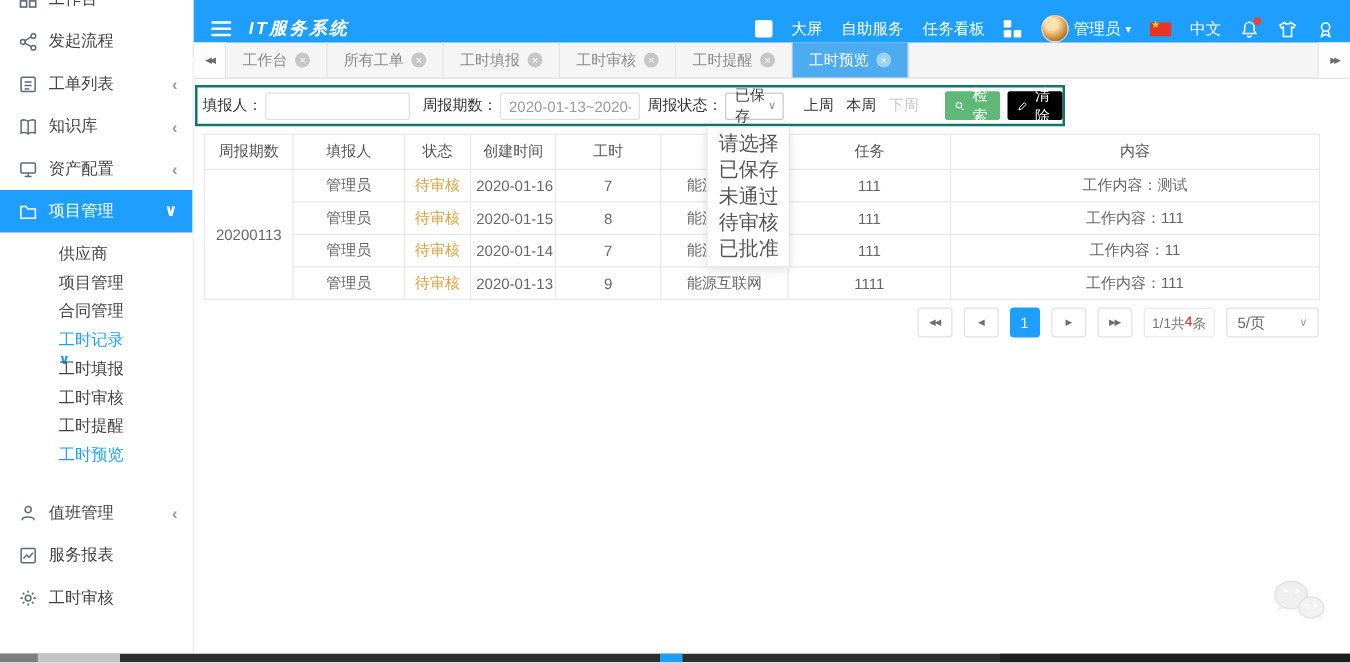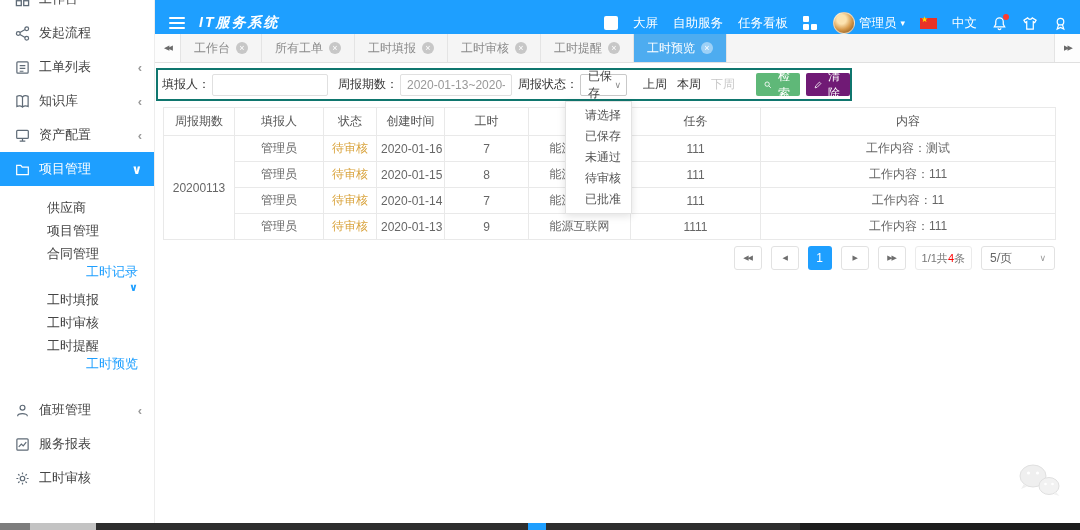--- a/index.html
+++ b/index.html
@@ -12,21 +12,21 @@
   .side-list { margin-top:-18px; }
   .side-item { height:34px; display:flex; align-items:center; padding:0 12px 0 14px; color:#444; font-size:13px; cursor:pointer; }
   .side-item .si-icon { width:16px; height:16px; margin-right:9px; display:inline-flex; align-items:center; justify-content:center; flex:none; }
   .side-item .si-icon svg { stroke:#5f6b77; }
   .side-item .si-label { flex:1; white-space:nowrap; }
   .side-item .si-arrow { color:#9a9a9a; font-size:13px; font-weight:bold; }
   .side-item.active { background:#1E9FFF; color:#fff; }
   .side-item.active .si-icon svg { stroke:#fff; }
   .side-item.active .si-arrow { color:#fff; }
   .sub-list { padding-top:8px; padding-bottom:2px; }
-  .sub-item { height:23px; display:flex; align-items:flex-end; padding:0 16px 0 47px; color:#444; font-size:13px; cursor:pointer; }
+  .sub-item { height:23px; display:flex; align-items:flex-start; padding:0 16px 0 47px; color:#444; font-size:13px; cursor:pointer; }
   .sub-item .si-label { flex:1; }
   .sub-item.blue { color:#1E9FFF;flex-direction:column; }
   .sub-item .si-arrow { color:#1E9FFF; font-size:11px; font-weight:bold; }
   .side-gap { height:13px; }
 
   
   .topbar { position:absolute; left:155px; top:0; right:0; height:46px; background:#1E9FFF; display:flex; align-items:center; color:#fff; z-index:6; }
   .hamburger { width:16px; margin:0 14px 0 14px; cursor:pointer; }
   .hamburger div { height:2px; background:#fff; margin:3px 0; border-radius:1px; }
   .app-title { font-size:14px; font-weight:bold; font-style:italic; letter-spacing:2px; }
@@ -64,33 +64,33 @@
   .f-input.period { width:112px; margin-left:2px; }
   .f-label.lbl2 { margin-left:10px; }
   .f-label.lbl3 { margin-left:6px; }
   .f-select { width:70px; height:22px; margin-left:2px; border:1px solid #c9c9c9; border-radius:2px; display:flex; align-items:center; padding:0 5px 0 7px; cursor:pointer; color:#444; }
   .f-select .sel-arrow { margin-left:auto; font-size:9px; color:#888; }
   .week-link { margin-left:10px; cursor:pointer; color:#333; white-space:nowrap; }
   .week-link.first { margin-left:16px; }
   .week-link.disabled { color:#c8c8c8; cursor:default; }
   .btn { height:23px; display:flex; align-items:center; gap:4px; padding:0 8px; border:none; border-radius:2px; color:#fff; font-size:12px; cursor:pointer; font-family:inherit; }
   .btn-green { background:#5FB878; margin-left:21px; }
-  .btn-blue { background:#701a75; margin-left:6px; }
+  .btn-blue { background:#000000; margin-left:6px; }
 
   
   table.grid { position:absolute; left:163px; top:107px; width:892px; border-collapse:collapse; table-layout:fixed; font-size:12px; color:#666; z-index:3; }
   table.grid th, table.grid td { border:1px solid #e9e9e9; text-align:center; font-weight:normal; padding:0 4px; overflow:hidden; white-space:nowrap; }
   table.grid th { height:28px; color:#555; }
   table.grid td { height:26px; }
   td.al, th.al { text-align:left; padding-left:8px; }
   .status-warn { color:#D9A33C; }
 
   
   .dd-panel { position:absolute; left:565px; top:101px; width:67px; background:#fff; border:1px solid #e3e3e3; box-shadow:0 2px 8px rgba(0,0,0,.12); z-index:20; padding:3px 0; }
-  .dd-item { height:21px; line-height:21px; padding-left:19px; font-size:12px; color:#555; cursor:pointer; }
+  .dd-item { height:21px; line-height:21px; padding-left:9px; font-size:16px; color:#555; cursor:pointer; }
 
   
   .pager { position:absolute; top:246px; right:25px; display:flex; align-items:center; gap:9px; font-size:12px; color:#666; z-index:3; }
   .pg-btn { height:24px; min-width:28px; border:1px solid #e2e2e2; border-radius:3px; background:#fff; display:flex; align-items:center; justify-content:center; color:#6e6e6e; font-size:7px; letter-spacing:-1px; cursor:pointer; }
   .pg-page { height:24px; min-width:24px; border-radius:3px; background:#1E9FFF; color:#fff; display:flex; align-items:center; justify-content:center; font-size:12px; cursor:pointer; }
   .pg-info { height:24px; border:1px solid #ebebeb; border-radius:3px; display:flex; align-items:center; padding:0 6px; font-size:11px; color:#777; }
   .pg-info .cnt { color:#ff0000; }
   .pg-size { height:24px; width:74px; border:1px solid #e2e2e2; border-radius:3px; display:flex; align-items:center; padding:0 8px; cursor:pointer; color:#666; }
   .pg-size .sel-arrow { margin-left:auto; font-size:9px; color:#999; }
 

